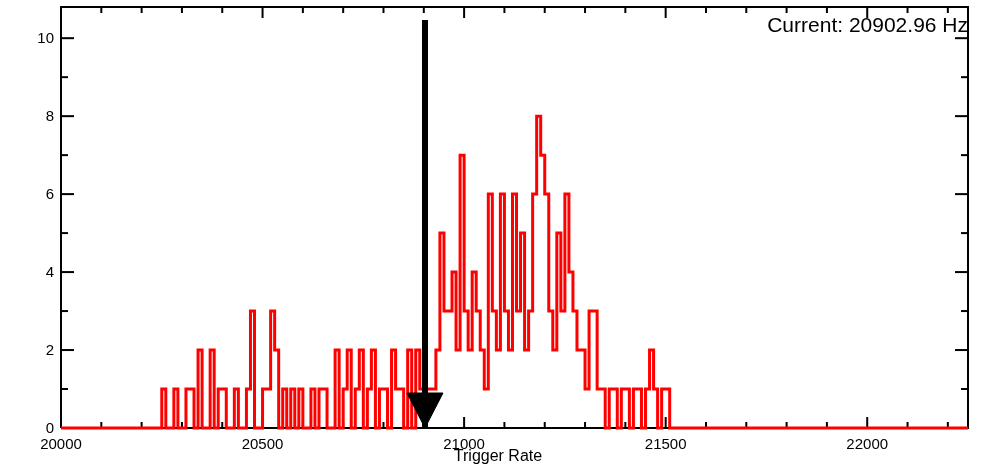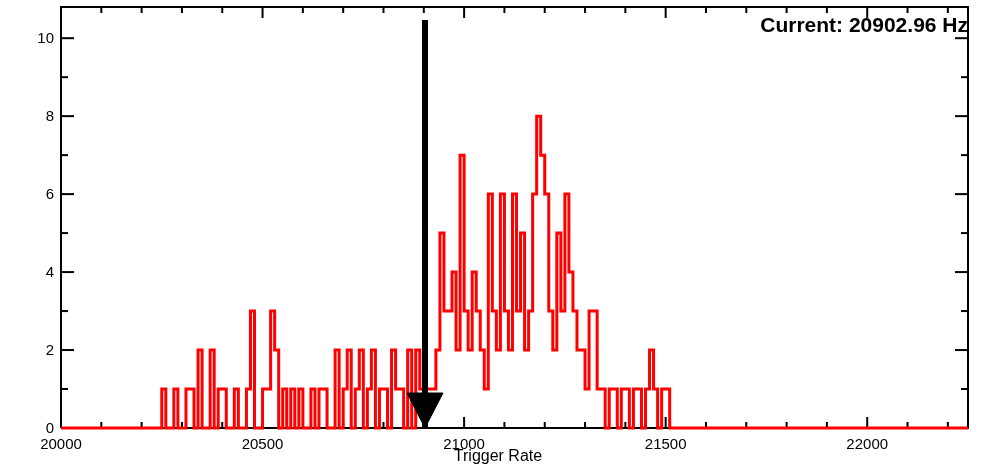--- a/index.html
+++ b/index.html
@@ -3,21 +3,21 @@
 <meta charset="utf-8">
 <style>
   html,body{margin:0;padding:0;background:#ffffff;}
   body{width:996px;height:472px;overflow:hidden;
        font-family:"Liberation Sans", sans-serif;}
   #root-canvas{position:relative;width:996px;height:472px;background:#fff;}
   #plot-svg{position:absolute;left:0;top:0;}
   .hdr-text{
     position:absolute; right:28px; top:13px;
     font-family:"Liberation Sans", sans-serif;
-    font-size:21px; font-weight:bold; color:#000000;
+    font-size:21px; font-weight:normal; color:#000000;
     letter-spacing:0px; white-space:nowrap;
   }
   .xtitle{
     position:absolute; left:0; top:447px; width:996px;
     text-align:center; font-size:16px; color:#000; 
     font-family:"Liberation Sans", sans-serif;
   }
   .tick-lbl{font-size:15px; fill:#000; font-family:"Liberation Sans", sans-serif;}
   .tick-lbl-y{font-size:15px; fill:#000; font-family:"Liberation Sans", sans-serif;}
 </style>

